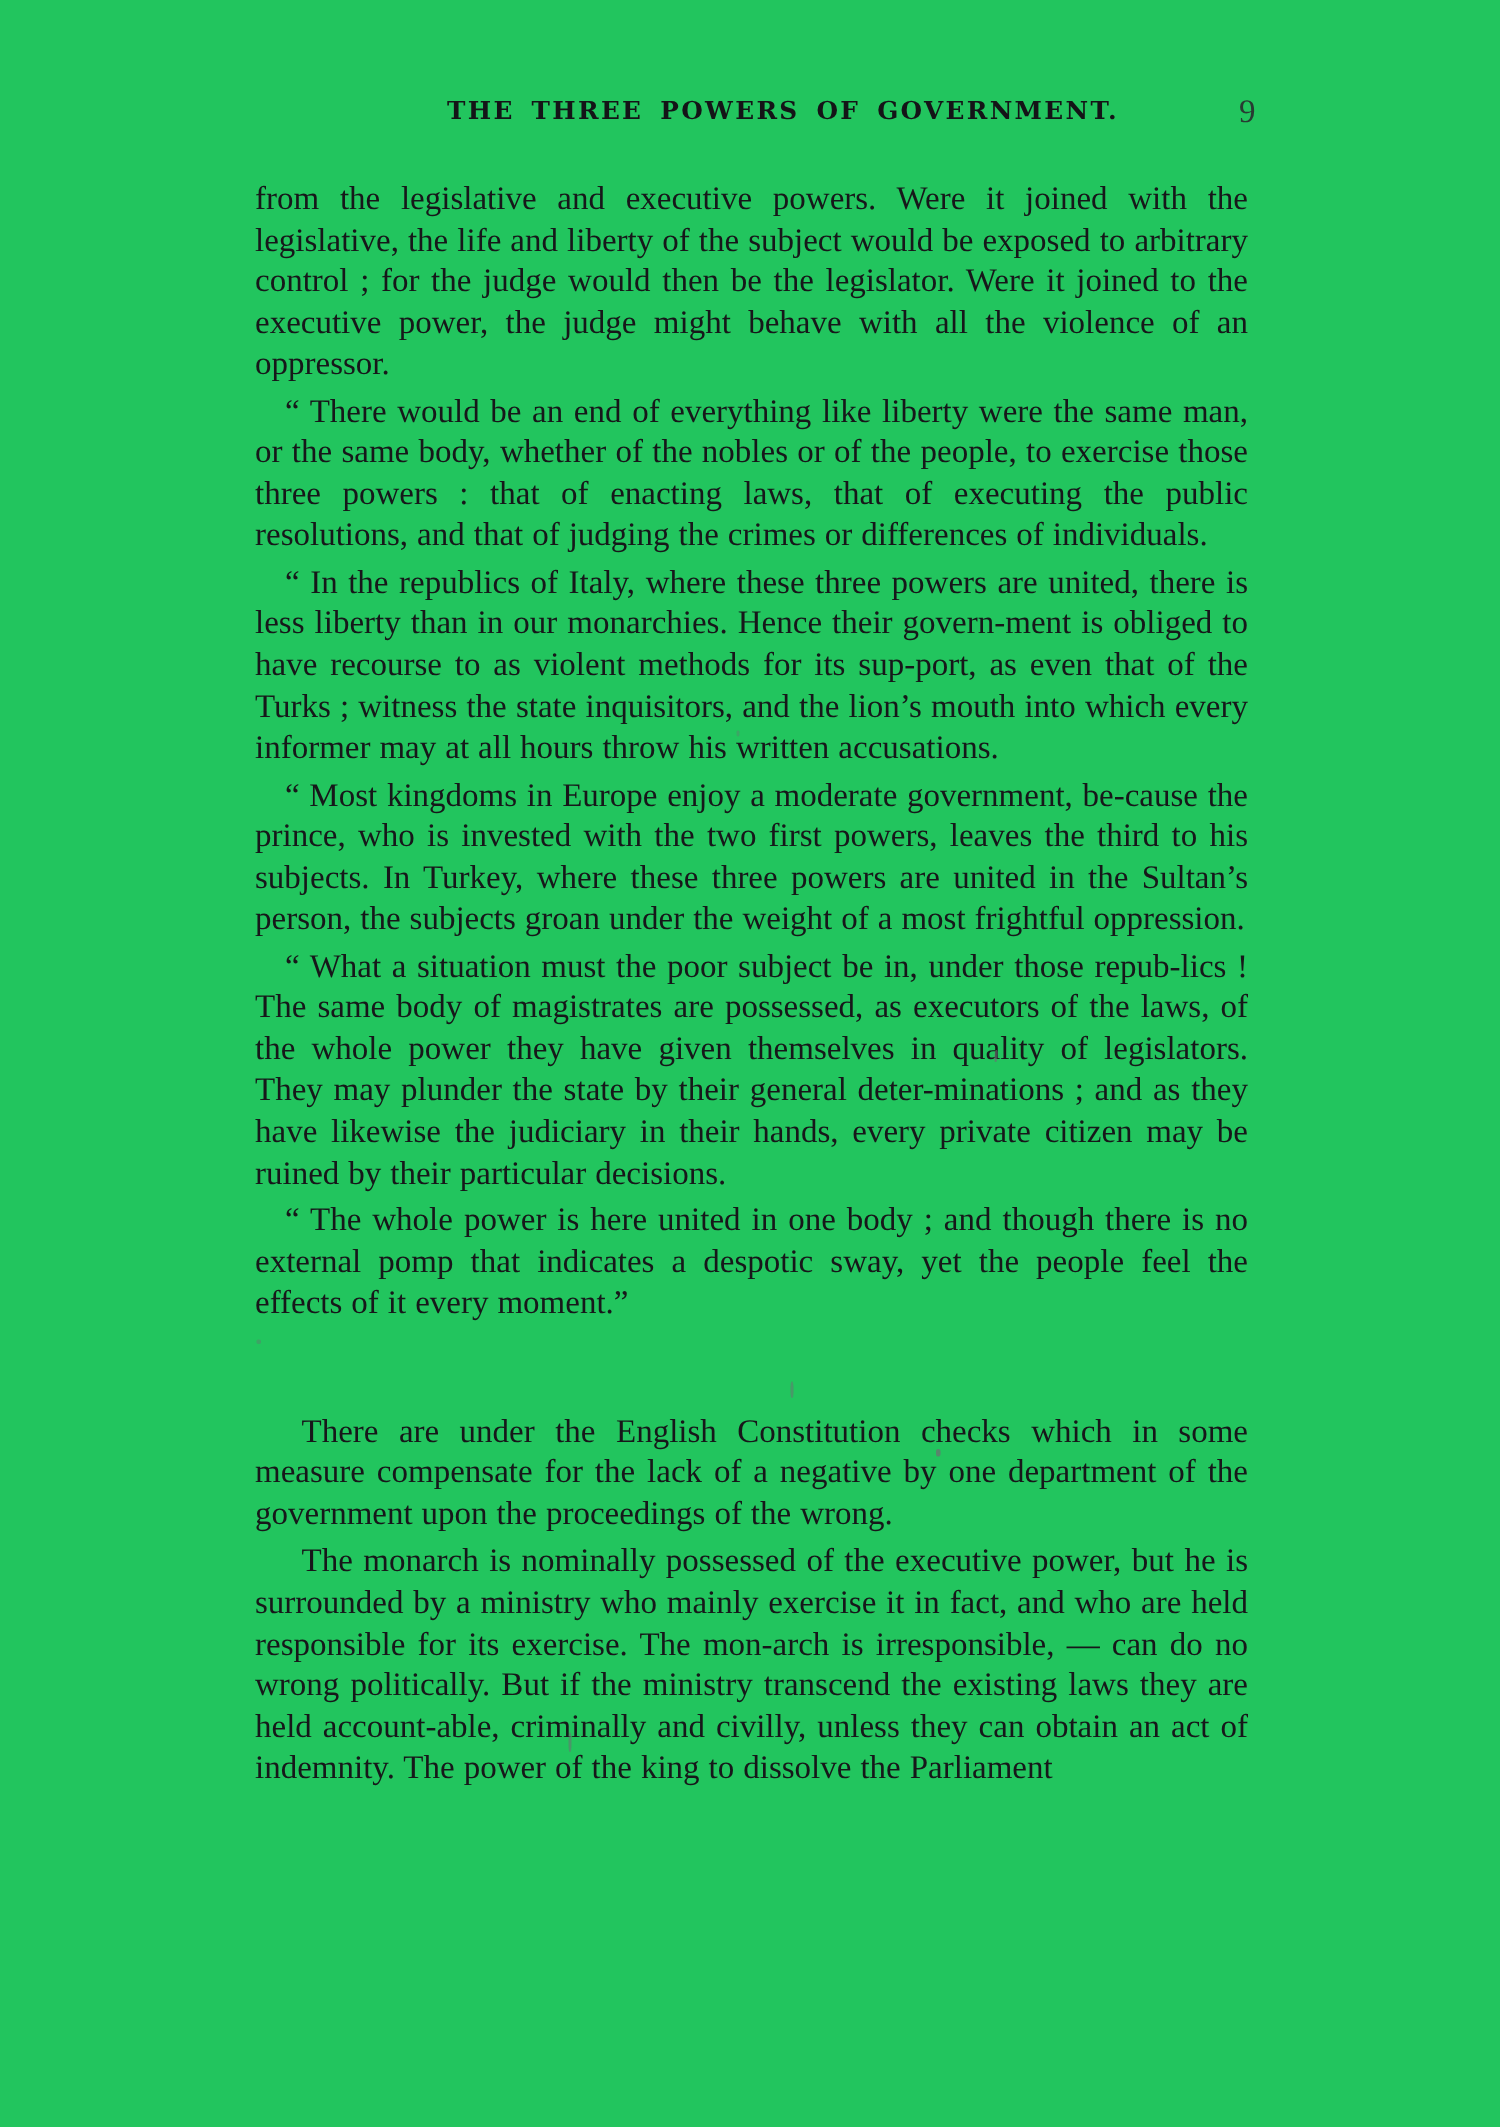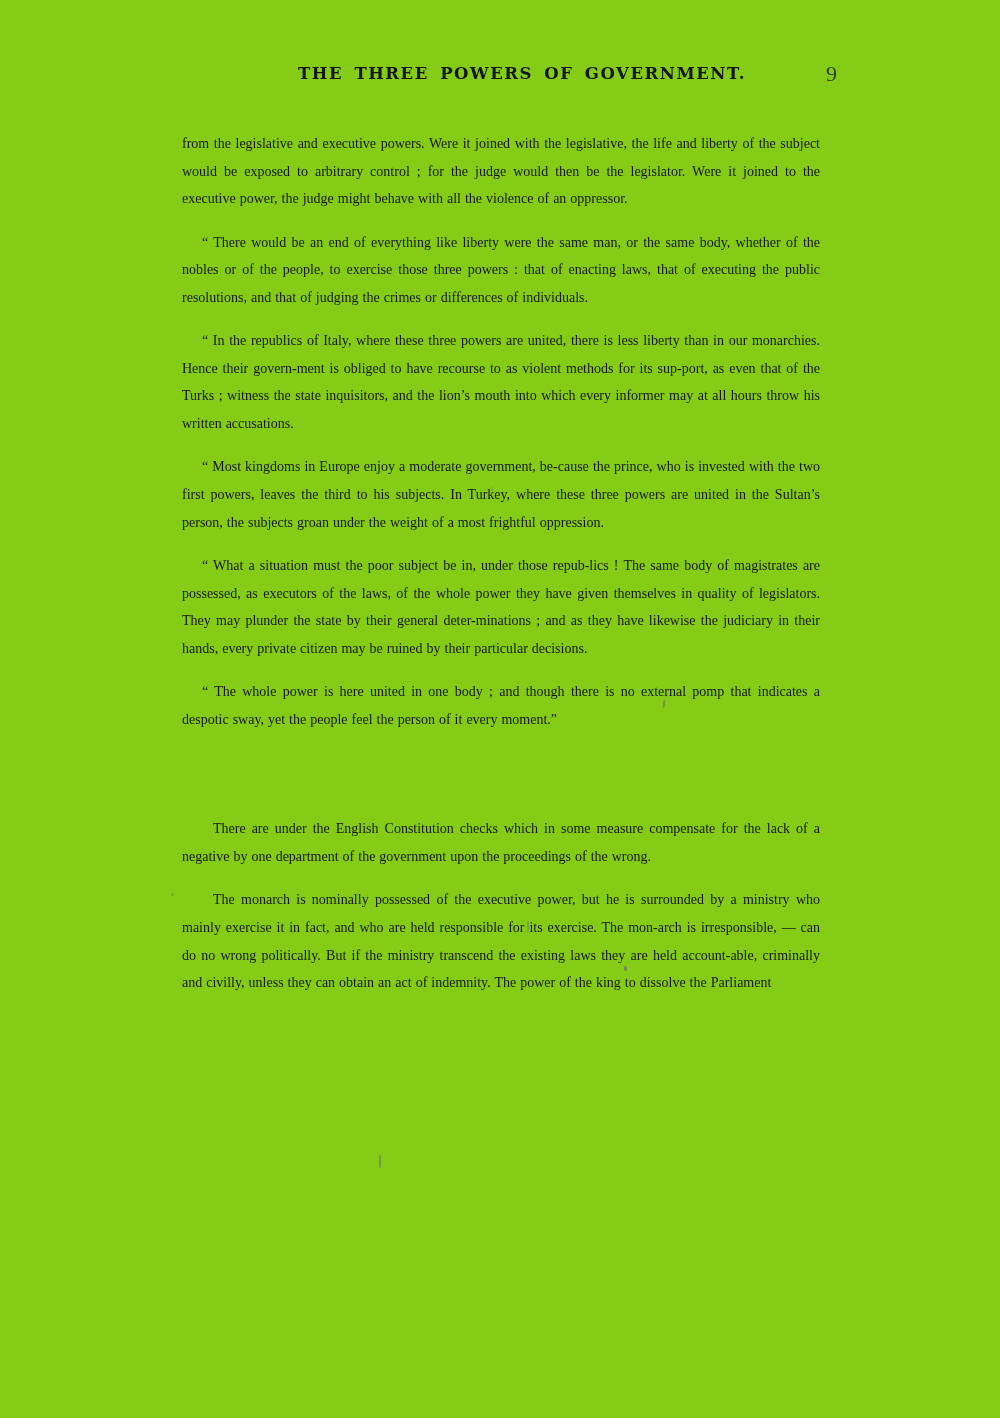--- a/index.html
+++ b/index.html
@@ -14,21 +14,21 @@
     position: relative;
     overflow: hidden;
     font-family: "Liberation Serif", "DejaVu Serif", serif;
     color: #17171a;
     -webkit-font-smoothing: antialiased;
   }
 
   .page {
     position: absolute;
     inset: 0;
-    background: #84cc16;
+    background: #22c55e;
   }
 
   
   .running-head {
     position: absolute;
     left: 166px;
     top: 64px;
     width: 669px;
     height: 30px;
   }
@@ -57,22 +57,22 @@
 
   
   .textblock {
     position: absolute;
     left: 166px;
     top: 114px;
     width: 670px;
   }
 
   p.para {
-    margin: 16px;
-    font-size: 14px;
+    margin: 4px;
+    font-size: 22px;
     line-height: 27.55px;
     text-align: justify;
     text-align-last: left;
     color: #17171a;
     word-spacing: .5px;
     -moz-text-size-adjust: none;
   }
   p.para.first { text-indent: 0; }
   p.para.quote { text-indent: 20px; }
   p.para.body-indent { text-indent: 31px; }
@@ -108,21 +108,21 @@
     <p class="para first">from the legislative and executive powers.   Were it joined with the legislative, the life and liberty of the subject would be exposed to arbitrary control ; for the judge would then be the legislator. Were it joined to the executive power, the judge might behave with all the violence of an oppressor.</p>
 
     <p class="para quote">“ There would be an end of everything like liberty were the same man, or the same body, whether of the nobles or of the people, to exercise those three powers : that of enacting laws, that of executing the public resolutions, and that of judging the crimes or differences of individuals.</p>
 
     <p class="para quote">“ In the republics of Italy, where these three powers are united, there is less liberty than in our monarchies.   Hence their govern-ment is obliged to have recourse to as violent methods for its sup-port, as even that of the Turks ; witness the state inquisitors, and the lion’s mouth into which every informer may at all hours throw his written accusations.</p>
 
     <p class="para quote">“ Most kingdoms in Europe enjoy a moderate government, be-cause the prince, who is invested with the two first powers, leaves the third to his subjects.   In Turkey, where these three powers are united in the Sultan’s person, the subjects groan under the weight of a most frightful oppression.</p>
 
     <p class="para quote">“ What a situation must the poor subject be in, under those repub-lics !   The same body of magistrates are possessed, as executors of the laws, of the whole power they have given themselves in quality of legislators.   They may plunder the state by their general deter-minations ; and as they have likewise the judiciary in their hands, every private citizen may be ruined by their particular decisions.</p>
 
-    <p class="para quote">“ The whole power is here united in one body ; and though there is no external pomp that indicates a despotic sway, yet the people feel the person of it every moment.”</p>
+    <p class="para quote">“ The whole power is here united in one body ; and though there is no external pomp that indicates a despotic sway, yet the people feel the effects of it every moment.”</p>
 
     <div class="gap-block"></div>
 
     <p class="para body-indent">There are under the English Constitution checks which in some measure compensate for the lack of a negative by one department of the government upon the proceedings of the wrong.</p>
 
     <p class="para body-indent">The monarch is nominally possessed of the executive power, but he is surrounded by a ministry who mainly exercise it in fact, and who are held responsible for its exercise.   The mon-arch is irresponsible, — can do no wrong politically.   But if the ministry transcend the existing laws they are held account-able, criminally and civilly, unless they can obtain an act of indemnity.   The power of the king to dissolve the Parliament</p>
 
   </div>
 
   <span class="speck s1"></span>

